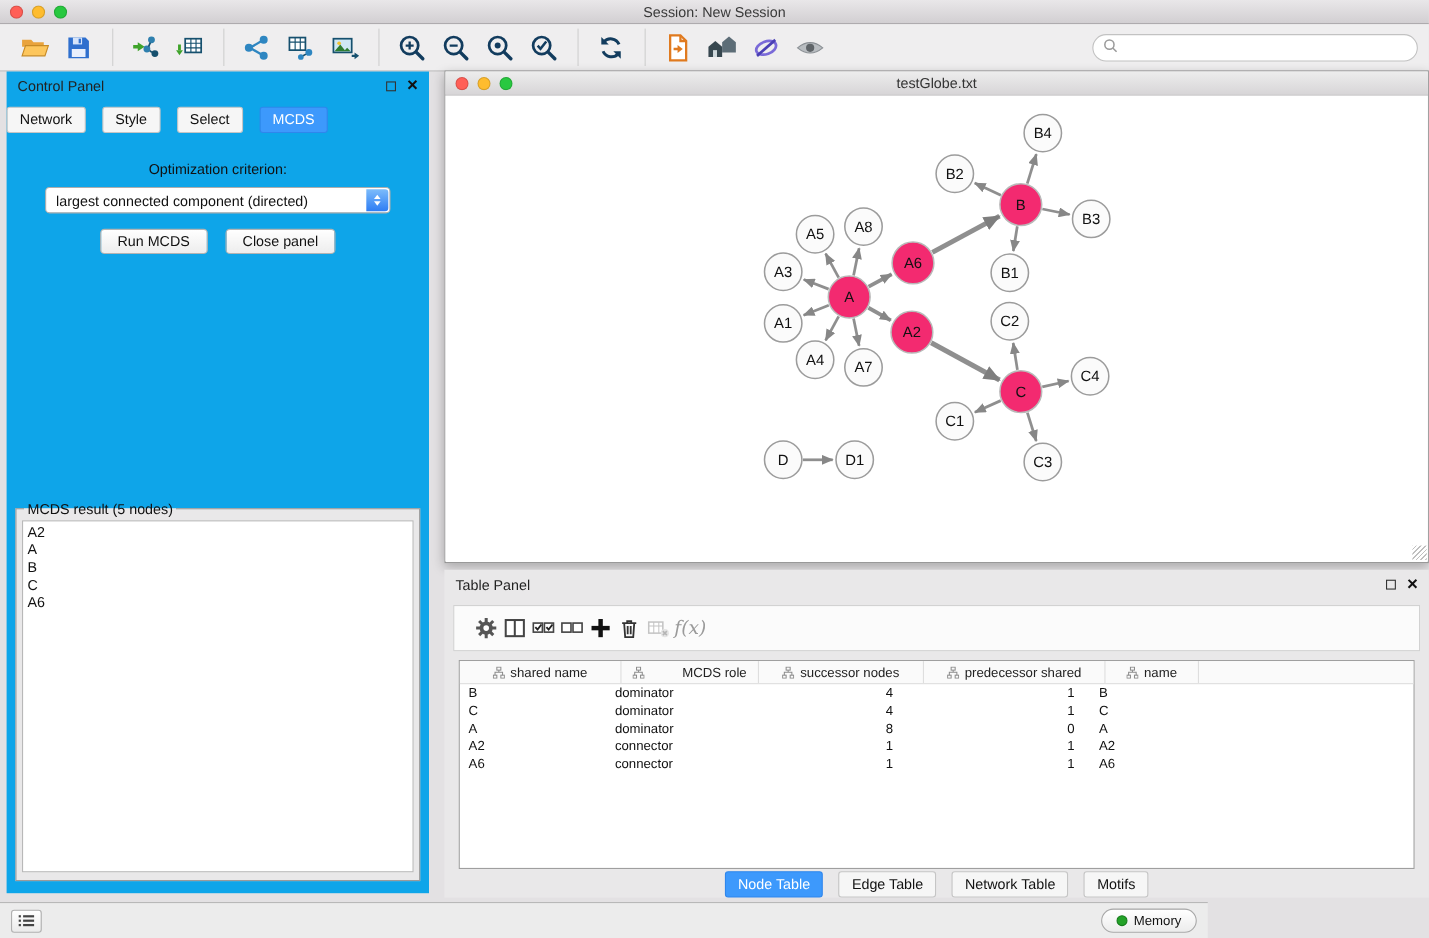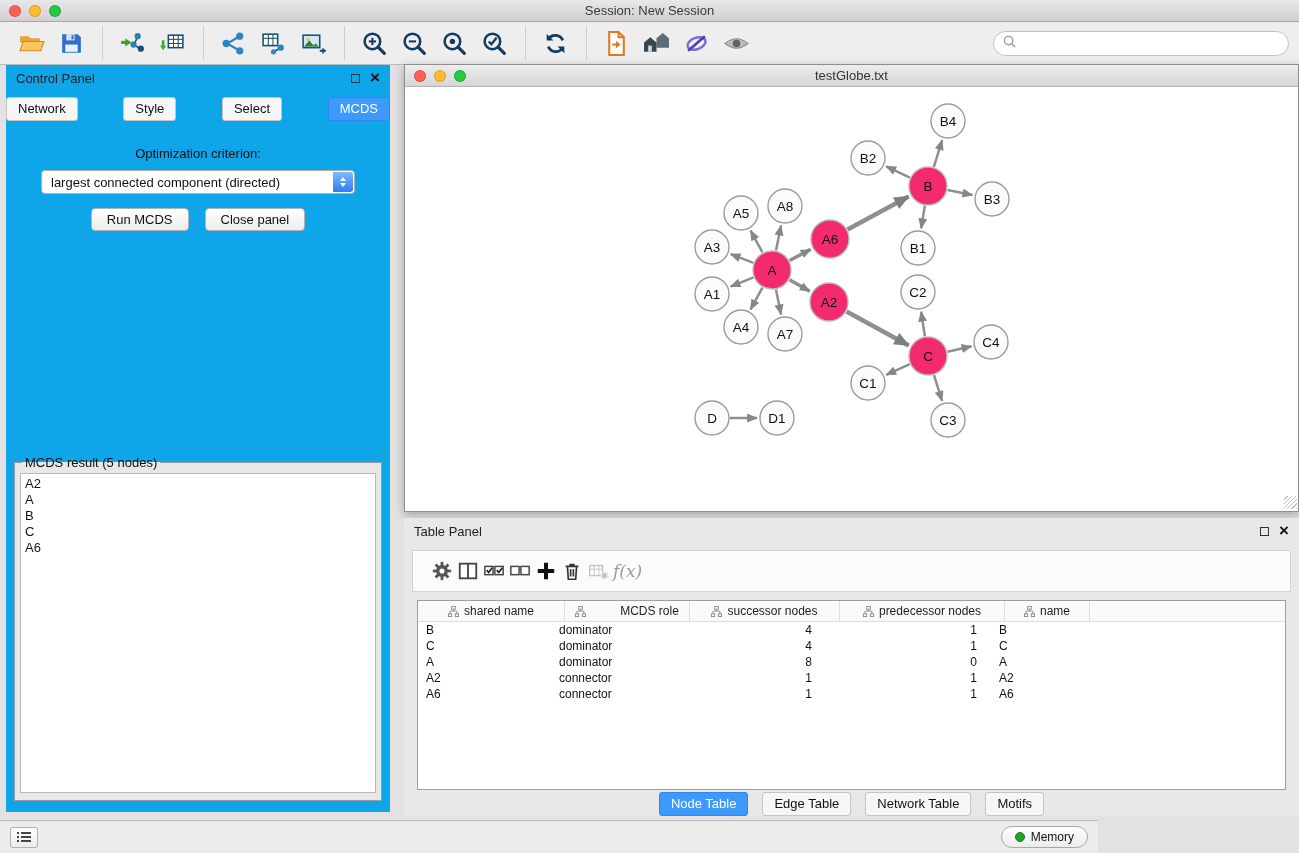--- a/index.html
+++ b/index.html
@@ -17,21 +17,21 @@
   .ticon svg{width:27px;height:27px;display:block}
   .tsep{width:1px;height:34px;background:#cfcfcf;margin:0 10px}
   .searchbox{margin-left:auto;margin-right:10px;width:296px;height:25px;border:1px solid #c2c2c2;border-radius:13px;background:#fff;display:flex;align-items:center;gap:5px;padding:0 9px}
   .searchbox input{border:none;outline:none;flex:1;font-size:12px;background:transparent;font-family:"Liberation Sans",sans-serif}
   
   .control-panel{position:absolute;left:6px;top:65px;width:384px;height:747px;background:#0ea5e9}
   .panel-header{height:26px;display:flex;align-items:center;padding:0 10px;font-size:13px;color:#222}
   .panel-ctrls{margin-left:auto;display:flex;gap:10px;align-items:center}
   .float-box{width:9px;height:9px;border:1.5px solid #333;display:inline-block;cursor:pointer}
   .close-x{font-size:17px;font-weight:bold;color:#111;line-height:12px;cursor:pointer}
-  .cp-tabs{display:flex;justify-content:space-between;gap:9px;margin-top:6px}
+  .cp-tabs{display:flex;justify-content:flex-start;gap:15px;margin-top:6px}
   .cp-tab,.tp-tab{font-size:13px;padding:4px 11px;border:1px solid #c5c5c5;background:#f6f6f6;color:#111;border-radius:3px;cursor:pointer;line-height:14px}
   .cp-tab.active,.tp-tab.active{background:#3d99fc;border-color:#2f86ec;color:#fff}
   .opt-label{text-align:center;margin-top:25px;font-size:13px}
   .combo{margin:9px auto 0;width:314px;height:24px;background:#fff;border:1px solid #adadad;border-radius:4px;display:flex;align-items:center;position:relative;font-size:13px;padding-left:9px;cursor:pointer}
   .combo-arrows{position:absolute;right:1px;top:1px;bottom:1px;width:20px;background:linear-gradient(#7cbcfb,#2e7df4);border-radius:0 3px 3px 0;display:flex;flex-direction:column;align-items:center;justify-content:center;gap:2px}
   .arr{width:0;height:0;border-left:3.5px solid transparent;border-right:3.5px solid transparent}
   .arr.up{border-bottom:4.5px solid #fff}.arr.down{border-top:4.5px solid #fff}
   .btn-row{display:flex;justify-content:center;gap:16px;margin-top:14px}
   .pbtn{font-size:13px;padding:3px 15px;background:linear-gradient(#ffffff,#ededed);border:1px solid #b3b3b3;border-radius:4px;color:#111;cursor:pointer}
   .result-box{position:absolute;left:8px;top:390px;width:368px;height:346px;border:1px solid #9a9a9a;background:#e9e8e9;padding:3px 5px 2px}
@@ -490,21 +490,21 @@
         </div>
         <div class="th" style="width: 165px;">
           <svg viewBox="0 0 12 12" width="11" height="11">
             <g fill="none" stroke="#8a8a8a">
               <rect x="4" y="0.5" width="4" height="3"></rect>
               <rect x="0.5" y="8.5" width="3.5" height="3"></rect>
               <rect x="8" y="8.5" width="3.5" height="3"></rect>
               <path d="M6 3.5 v2 M2.2 8.5 v-3 h7.5 v3"></path>
             </g>
           </svg>
-          <span>predecessor nodes</span>
+          <span>predecessor shared</span>
         </div>
         <div class="th" style="width: 85px;">
           <svg viewBox="0 0 12 12" width="11" height="11">
             <g fill="none" stroke="#8a8a8a">
               <rect x="4" y="0.5" width="4" height="3"></rect>
               <rect x="0.5" y="8.5" width="3.5" height="3"></rect>
               <rect x="8" y="8.5" width="3.5" height="3"></rect>
               <path d="M6 3.5 v2 M2.2 8.5 v-3 h7.5 v3"></path>
             </g>
           </svg>

